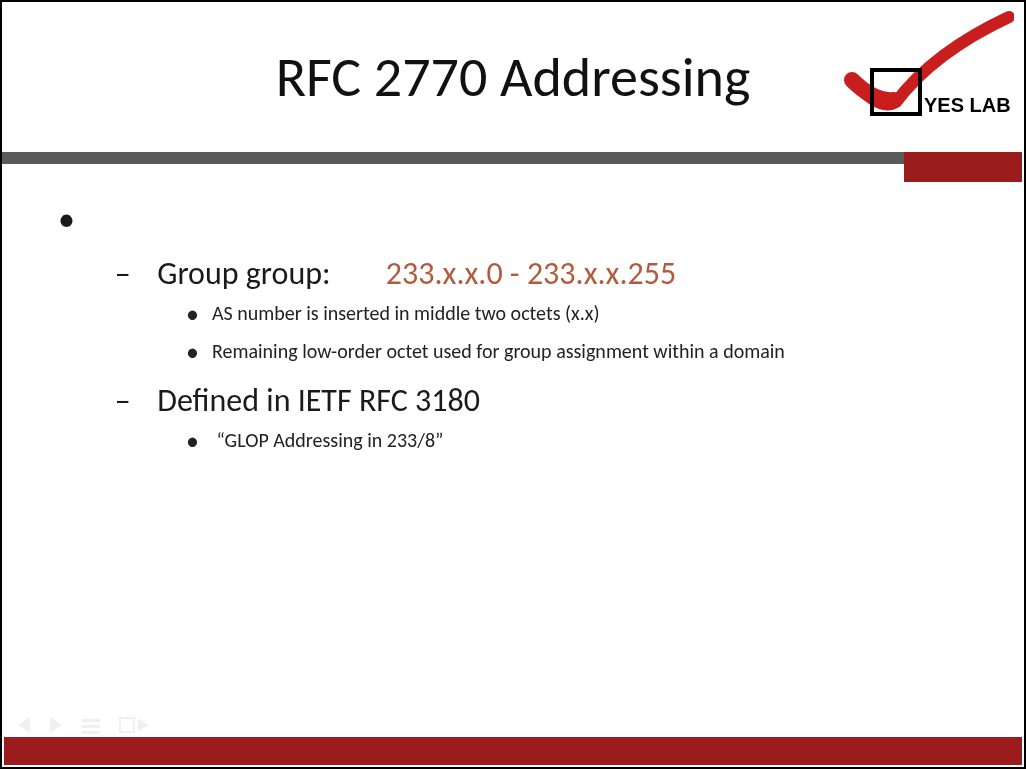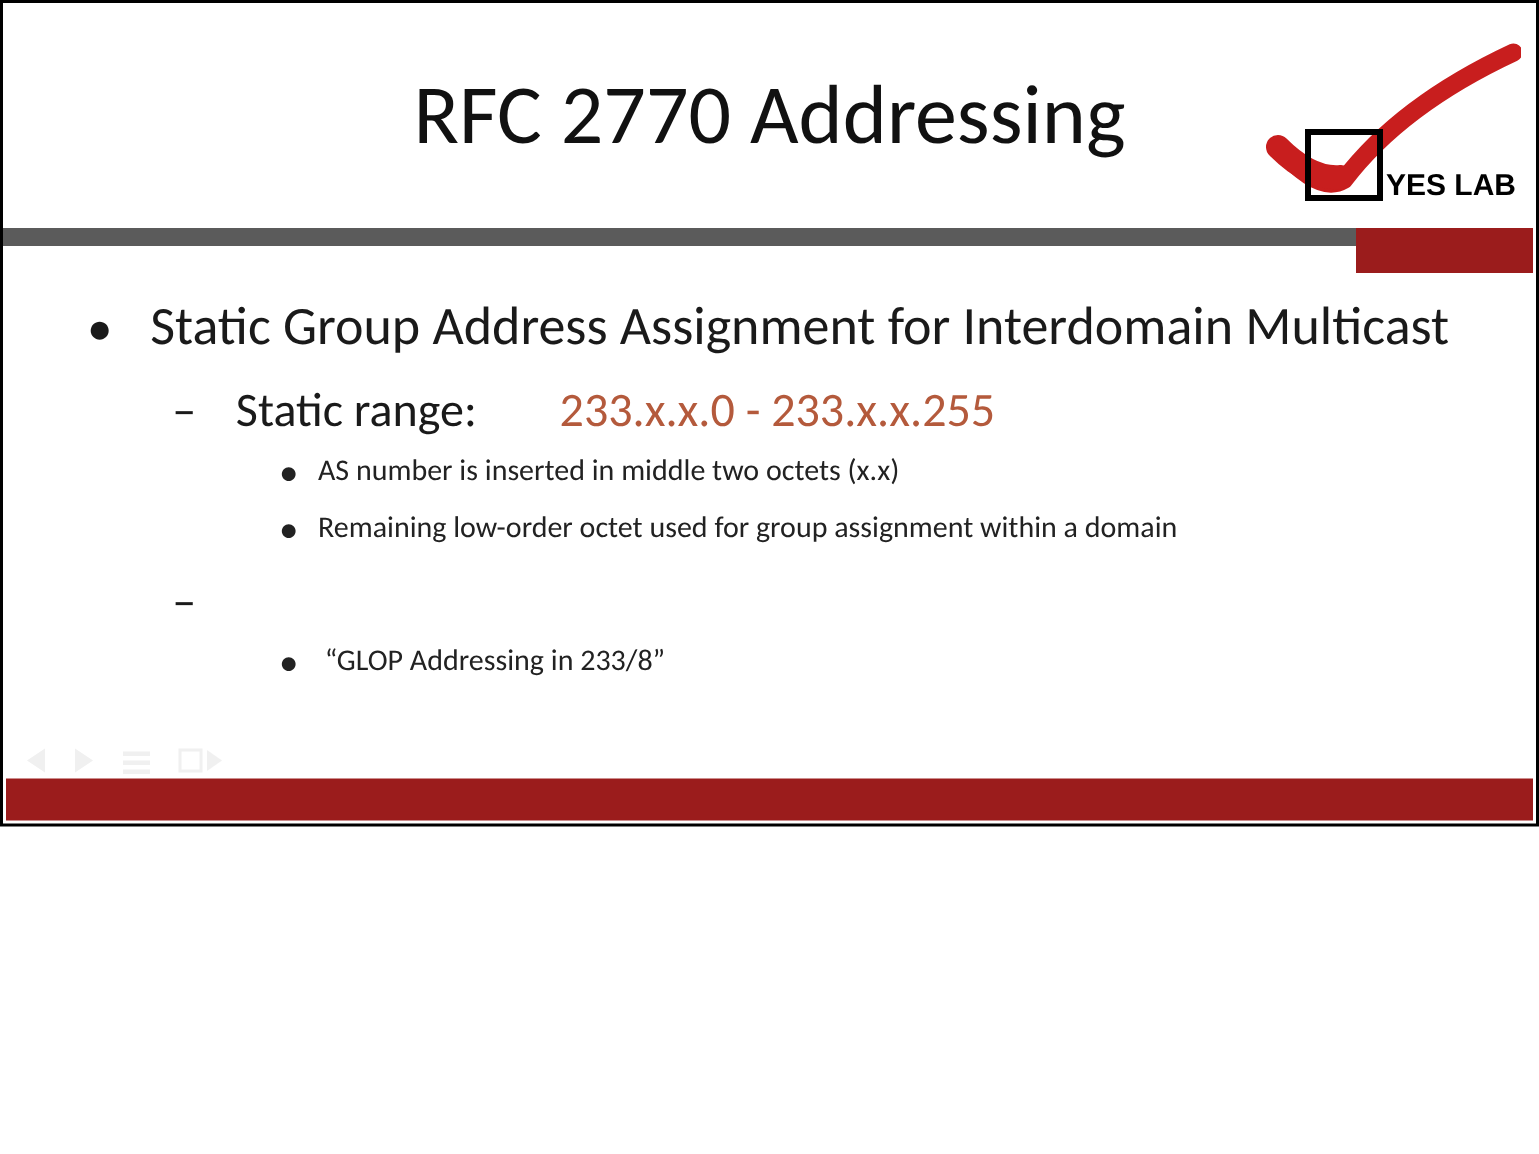--- a/index.html
+++ b/index.html
@@ -1,19 +1,19 @@
 <!DOCTYPE html>
 <html><head>
 <meta charset="utf-8">
 <style>
   * { margin: 0; padding: 0; box-sizing: border-box; }
   html, body { width: 1026px; height: 769px; font-family: "Calibri", "Segoe UI", Arial, sans-serif; background: #fff; }
   .slide {
     width: 1026px;
-    height: 551px;
+    height: 769px;
     border: 2px solid #000;
     background: #fff;
     position: relative;
     overflow: hidden;
   }
   .title-area {
     position: relative;
     height: 150px;
     display: flex;
     align-items: center;
@@ -21,21 +21,21 @@
   }
   .slide-title {
     font-size: 56px;
     font-weight: 400;
     color: #111;
     text-align: center;
   }
   .logo {
     position: absolute;
     right: 10px;
-    top: 18px;
+    top: 0;
     width: 190px;
     height: 120px;
   }
   .divider-gray {
     height: 12px;
     background: #5b5b5b;
     margin-right: 120px;
   }
   .divider-red {
     position: absolute;
@@ -112,30 +112,30 @@
       </svg>
     </div>
   </div>
 
   <div class="divider-gray"></div>
   <div class="divider-red"></div>
 
   <div class="content">
     <ul class="lvl1">
       <li>
-        <span>Static Group Address Assignment for Interdomain Multicast</span>
         <ul class="lvl2">
           <li>
-            <span>Static range: </span><span class="range">233.x.x.0 - 233.x.x.255</span>
+            <span>Group group: </span><span class="range">233.x.x.0 - 233.x.x.255</span>
             <ul class="lvl3">
               <li>AS number is inserted in middle two octets (x.x)</li>
               <li>Remaining low-order octet used for group assignment within a domain</li>
             </ul>
           </li>
           <li>
+            <span>Defined in IETF RFC 3180</span>
             <ul class="lvl3">
               <li>
                 <span>“</span><span class="bold">GLOP Addressing in 233/8</span><span>”</span>
               </li>
             </ul>
           </li>
         </ul>
       </li>
     </ul>
   </div>

